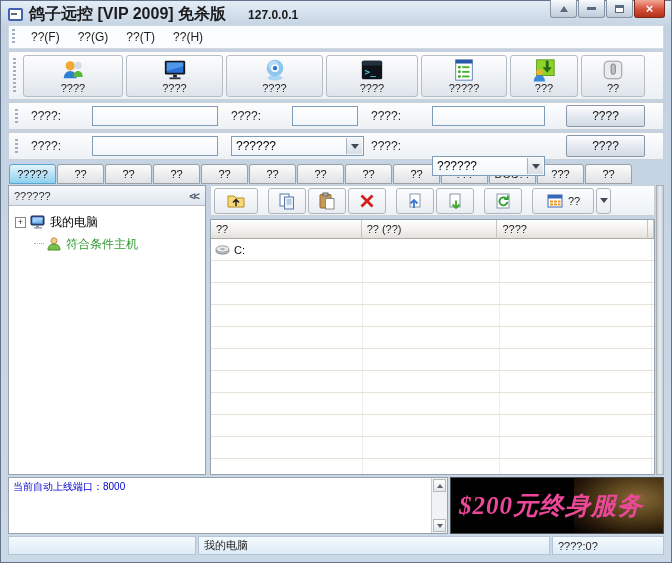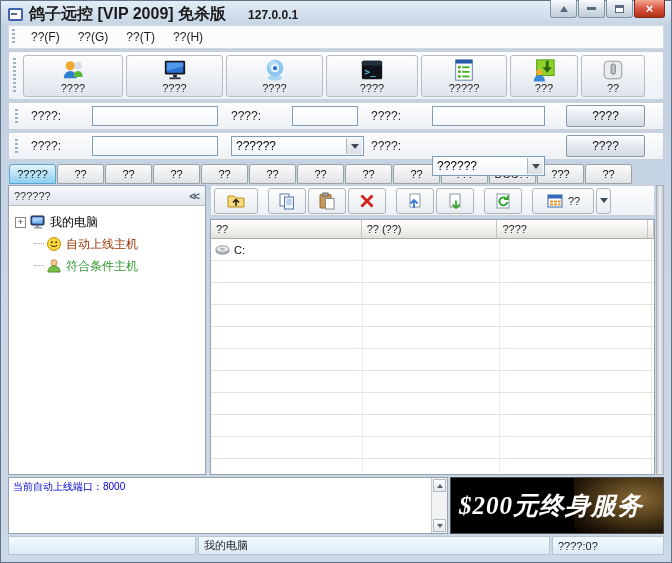--- a/index.html
+++ b/index.html
@@ -76,21 +76,21 @@
   
   .bottom{height:57px;display:flex;margin-top:2px}
   .logbox{width:440px;background:#fff;border:1px solid #98a2ae;display:flex;flex:none}
   .logtext{flex:1;padding:2px 4px;font-size:10px;white-space:nowrap;overflow:hidden}
   .vscroll{width:16px;background:#f1f2f4;border-left:1px solid #c8ccd2;display:flex;flex-direction:column;justify-content:space-between;align-items:center;padding:1px}
   .sarrow{width:13px;height:13px;border:1px solid #b6bac0;background:linear-gradient(#fdfdfe,#e3e7ed);display:flex;align-items:center;justify-content:center;cursor:pointer}
   .tri-s-up{width:0;height:0;border-left:3px solid transparent;border-right:3px solid transparent;border-bottom:4px solid #5a646e}
   .tri-s-dn{width:0;height:0;border-left:3px solid transparent;border-right:3px solid transparent;border-top:4px solid #5a646e}
   .ad{flex:1;margin-left:2px;background:#000;border:1px solid #4c4c4c;display:flex;align-items:center;padding-left:8px;position:relative;overflow:hidden;cursor:pointer}
   .ad::after{content:"";position:absolute;right:0;top:0;bottom:0;width:42%;background:radial-gradient(ellipse at 72% 38%,#93713a 0,#5d461e 38%,#27190a 72%,#000 100%);opacity:.92}
-  .ad-text{position:relative;z-index:1;font-family:"Liberation Serif","DejaVu Serif",serif;font-style:italic;font-weight:bold;font-size:25px;color:#ffffff;letter-spacing:1px;white-space:nowrap}
+  .ad-text{position:relative;z-index:1;font-family:"Liberation Serif","DejaVu Serif",serif;font-style:italic;font-weight:bold;font-size:25px;color:#ec4899;letter-spacing:1px;white-space:nowrap}
   
   .statusbar{height:19px;display:flex;gap:2px;margin-top:2px}
   .spanel{background:linear-gradient(#f5fafd,#dcebf6);border:1px solid #b4c6d6;font-size:11px;display:flex;align-items:center;padding-left:5px;color:#1e1e1e;white-space:nowrap;overflow:hidden}
   .spanel.s1{width:188px}.spanel.s2{width:352px}.spanel.s3{flex:1}
 </style>
 </head>
 <body>
 
 <div class="window">
 
@@ -251,29 +251,20 @@
               <rect x="1" y="2" width="13" height="9" rx="1" fill="#3858a0" stroke="#182848"></rect>
               <rect x="2.5" y="3.5" width="10" height="6" fill="#78b8f0"></rect>
               <path d="M2.5 3.5h10v2.5l-10 2.5z" fill="#a0d0f8"></path>
               <rect x="6" y="11" width="3" height="2" fill="#8890a0"></rect>
               <rect x="4" y="13" width="8" height="1.6" fill="#9aa2b0"></rect>
             </svg>
           <span style="color: rgb(0, 0, 0);">我的电脑</span>
         </div>
         <div class="tree-item child">
           <svg viewBox="0 0 16 16">
-              <circle cx="8" cy="8" r="6.5" fill="#ffd838" stroke="#c09010"></circle>
-              <circle cx="5.8" cy="6.3" r="1" fill="#333"></circle>
-              <circle cx="10.2" cy="6.3" r="1" fill="#333"></circle>
-              <path d="M5 9.3c1 1.6 5 1.6 6 0" stroke="#333" fill="none" stroke-width="1.2"></path>
-            </svg>
-          <span style="color: rgb(153, 51, 0);">自动上线主机</span>
-        </div>
-        <div class="tree-item child">
-          <svg viewBox="0 0 16 16">
               <circle cx="8" cy="4.8" r="3" fill="#f8c888" stroke="#c09050"></circle>
               <path d="M2 14c0-4 2.7-6 6-6s6 2 6 6z" fill="#78c048" stroke="#48902a"></path>
             </svg>
           <span style="color: rgb(51, 153, 51);">符合条件主机</span>
         </div>
       </div>
     </div>
 
     <div class="filepanel">
       <div class="filebar">

